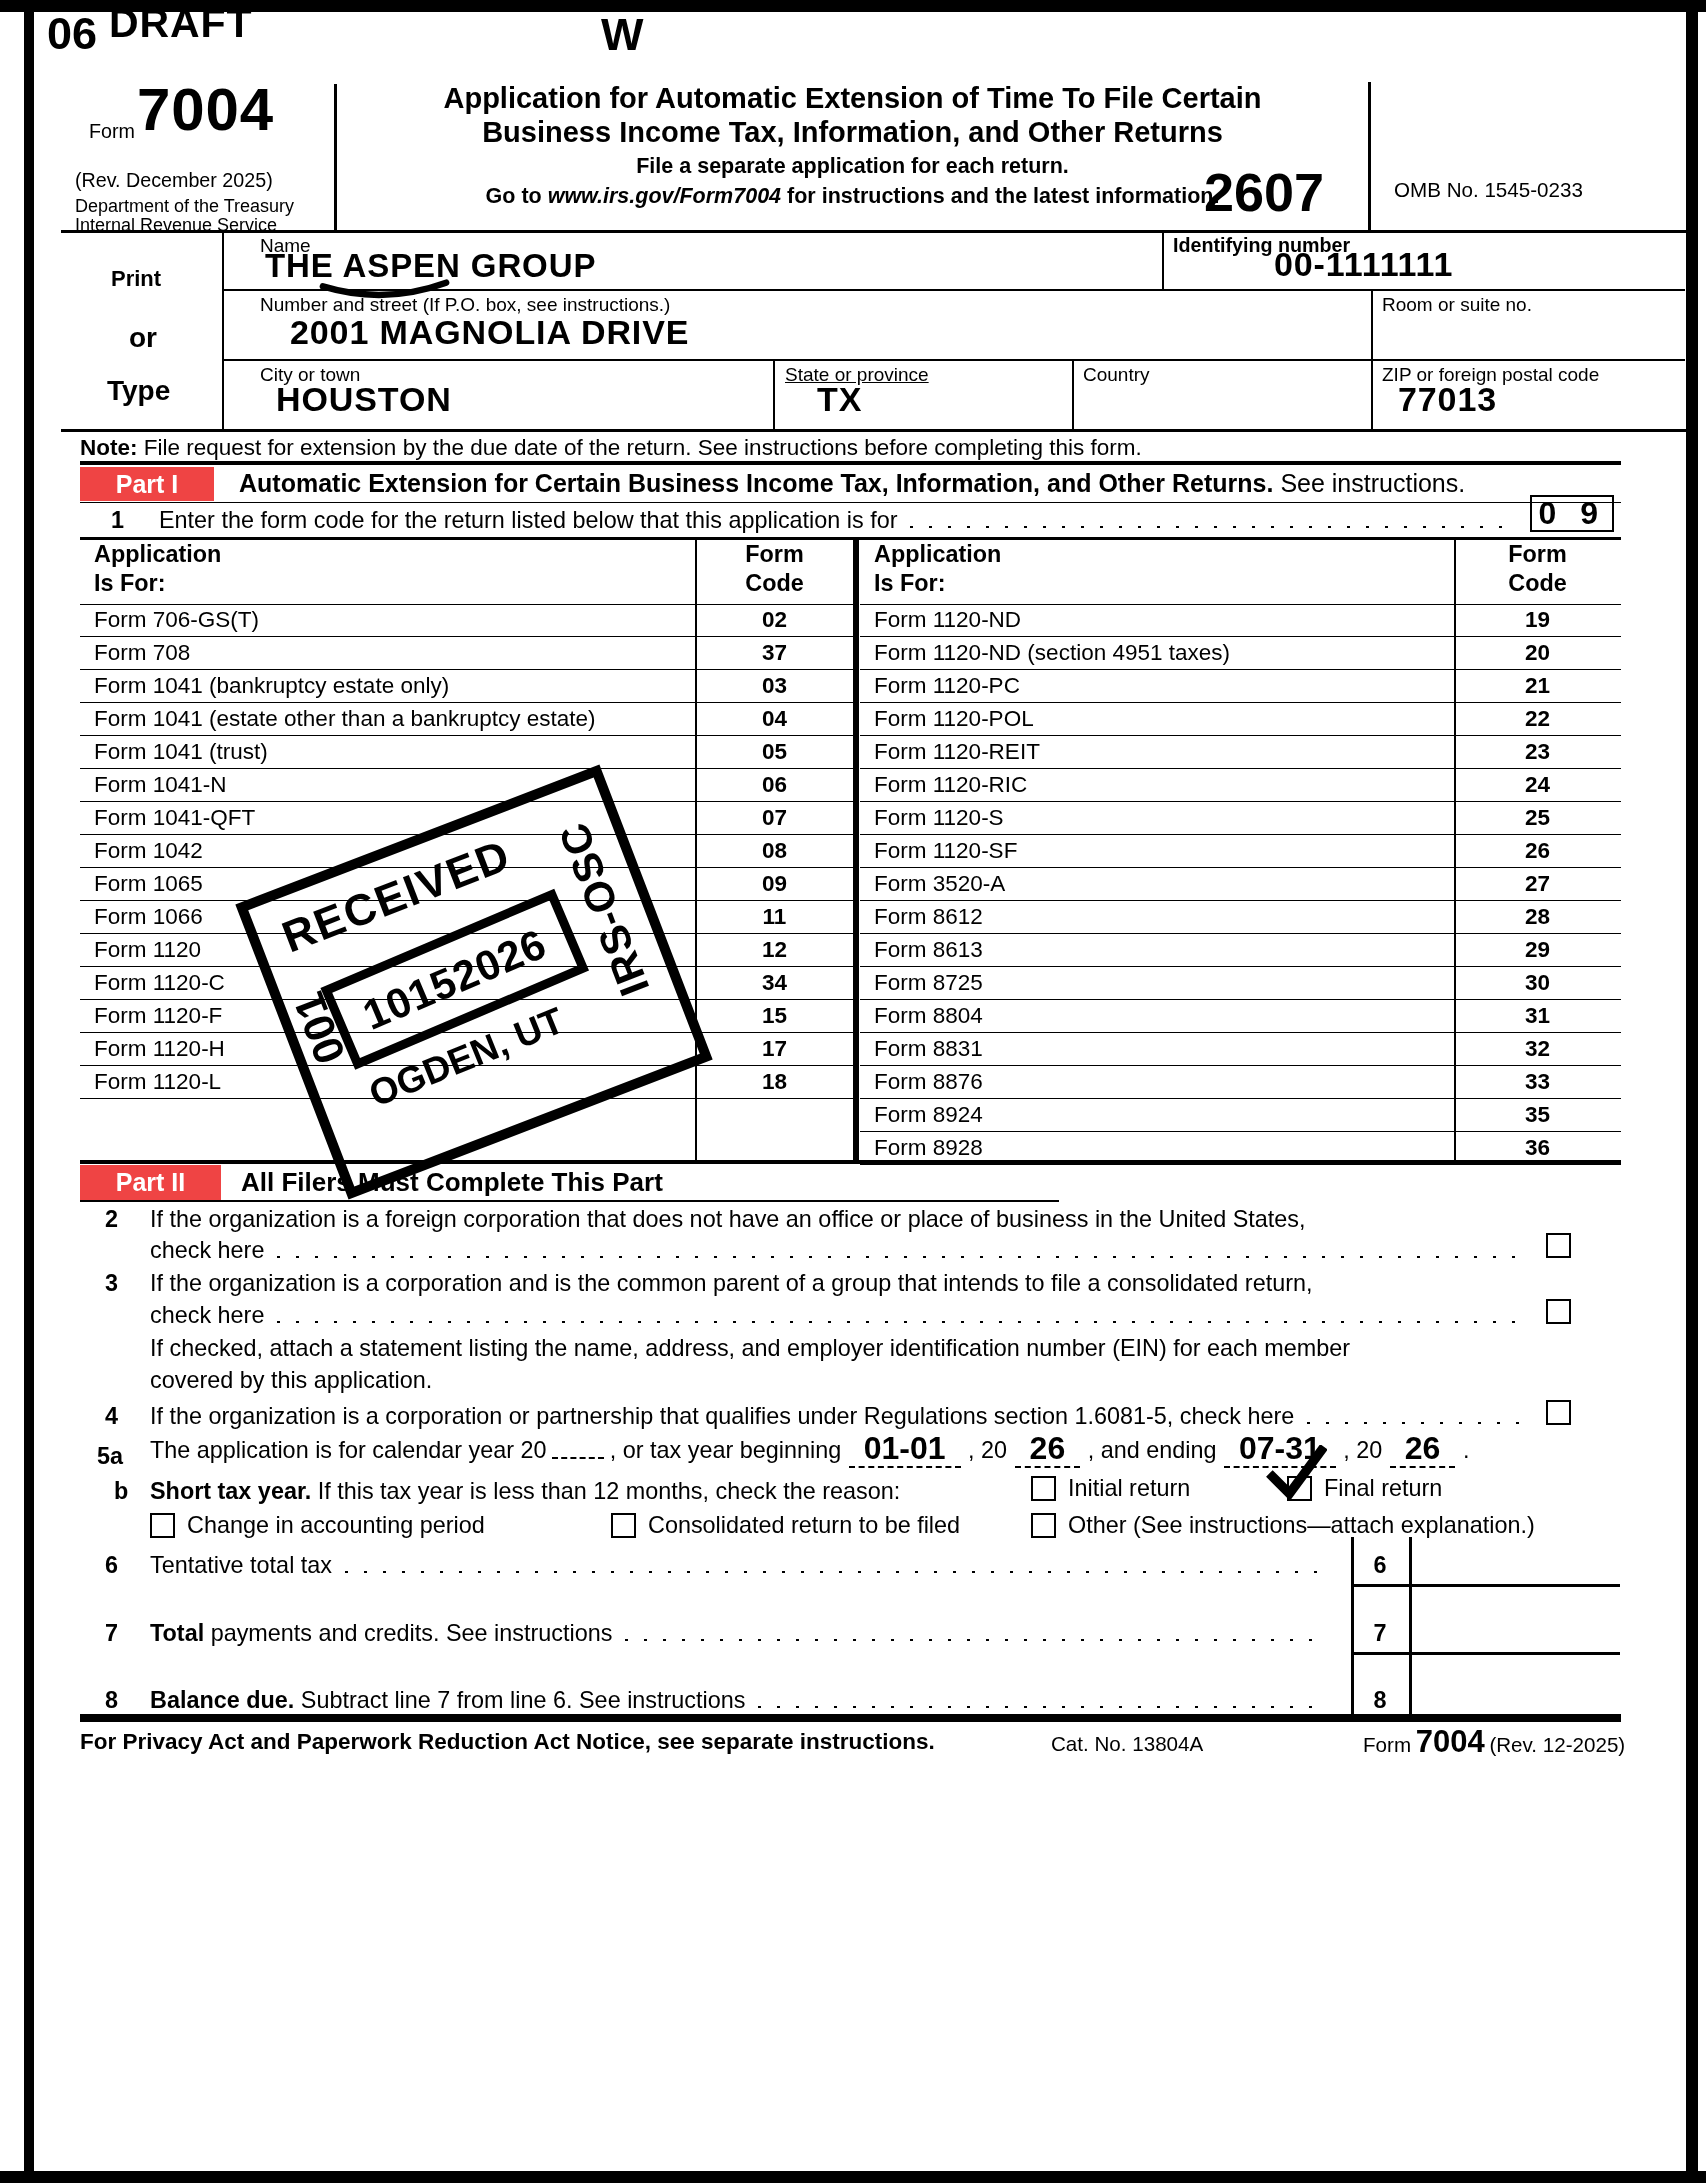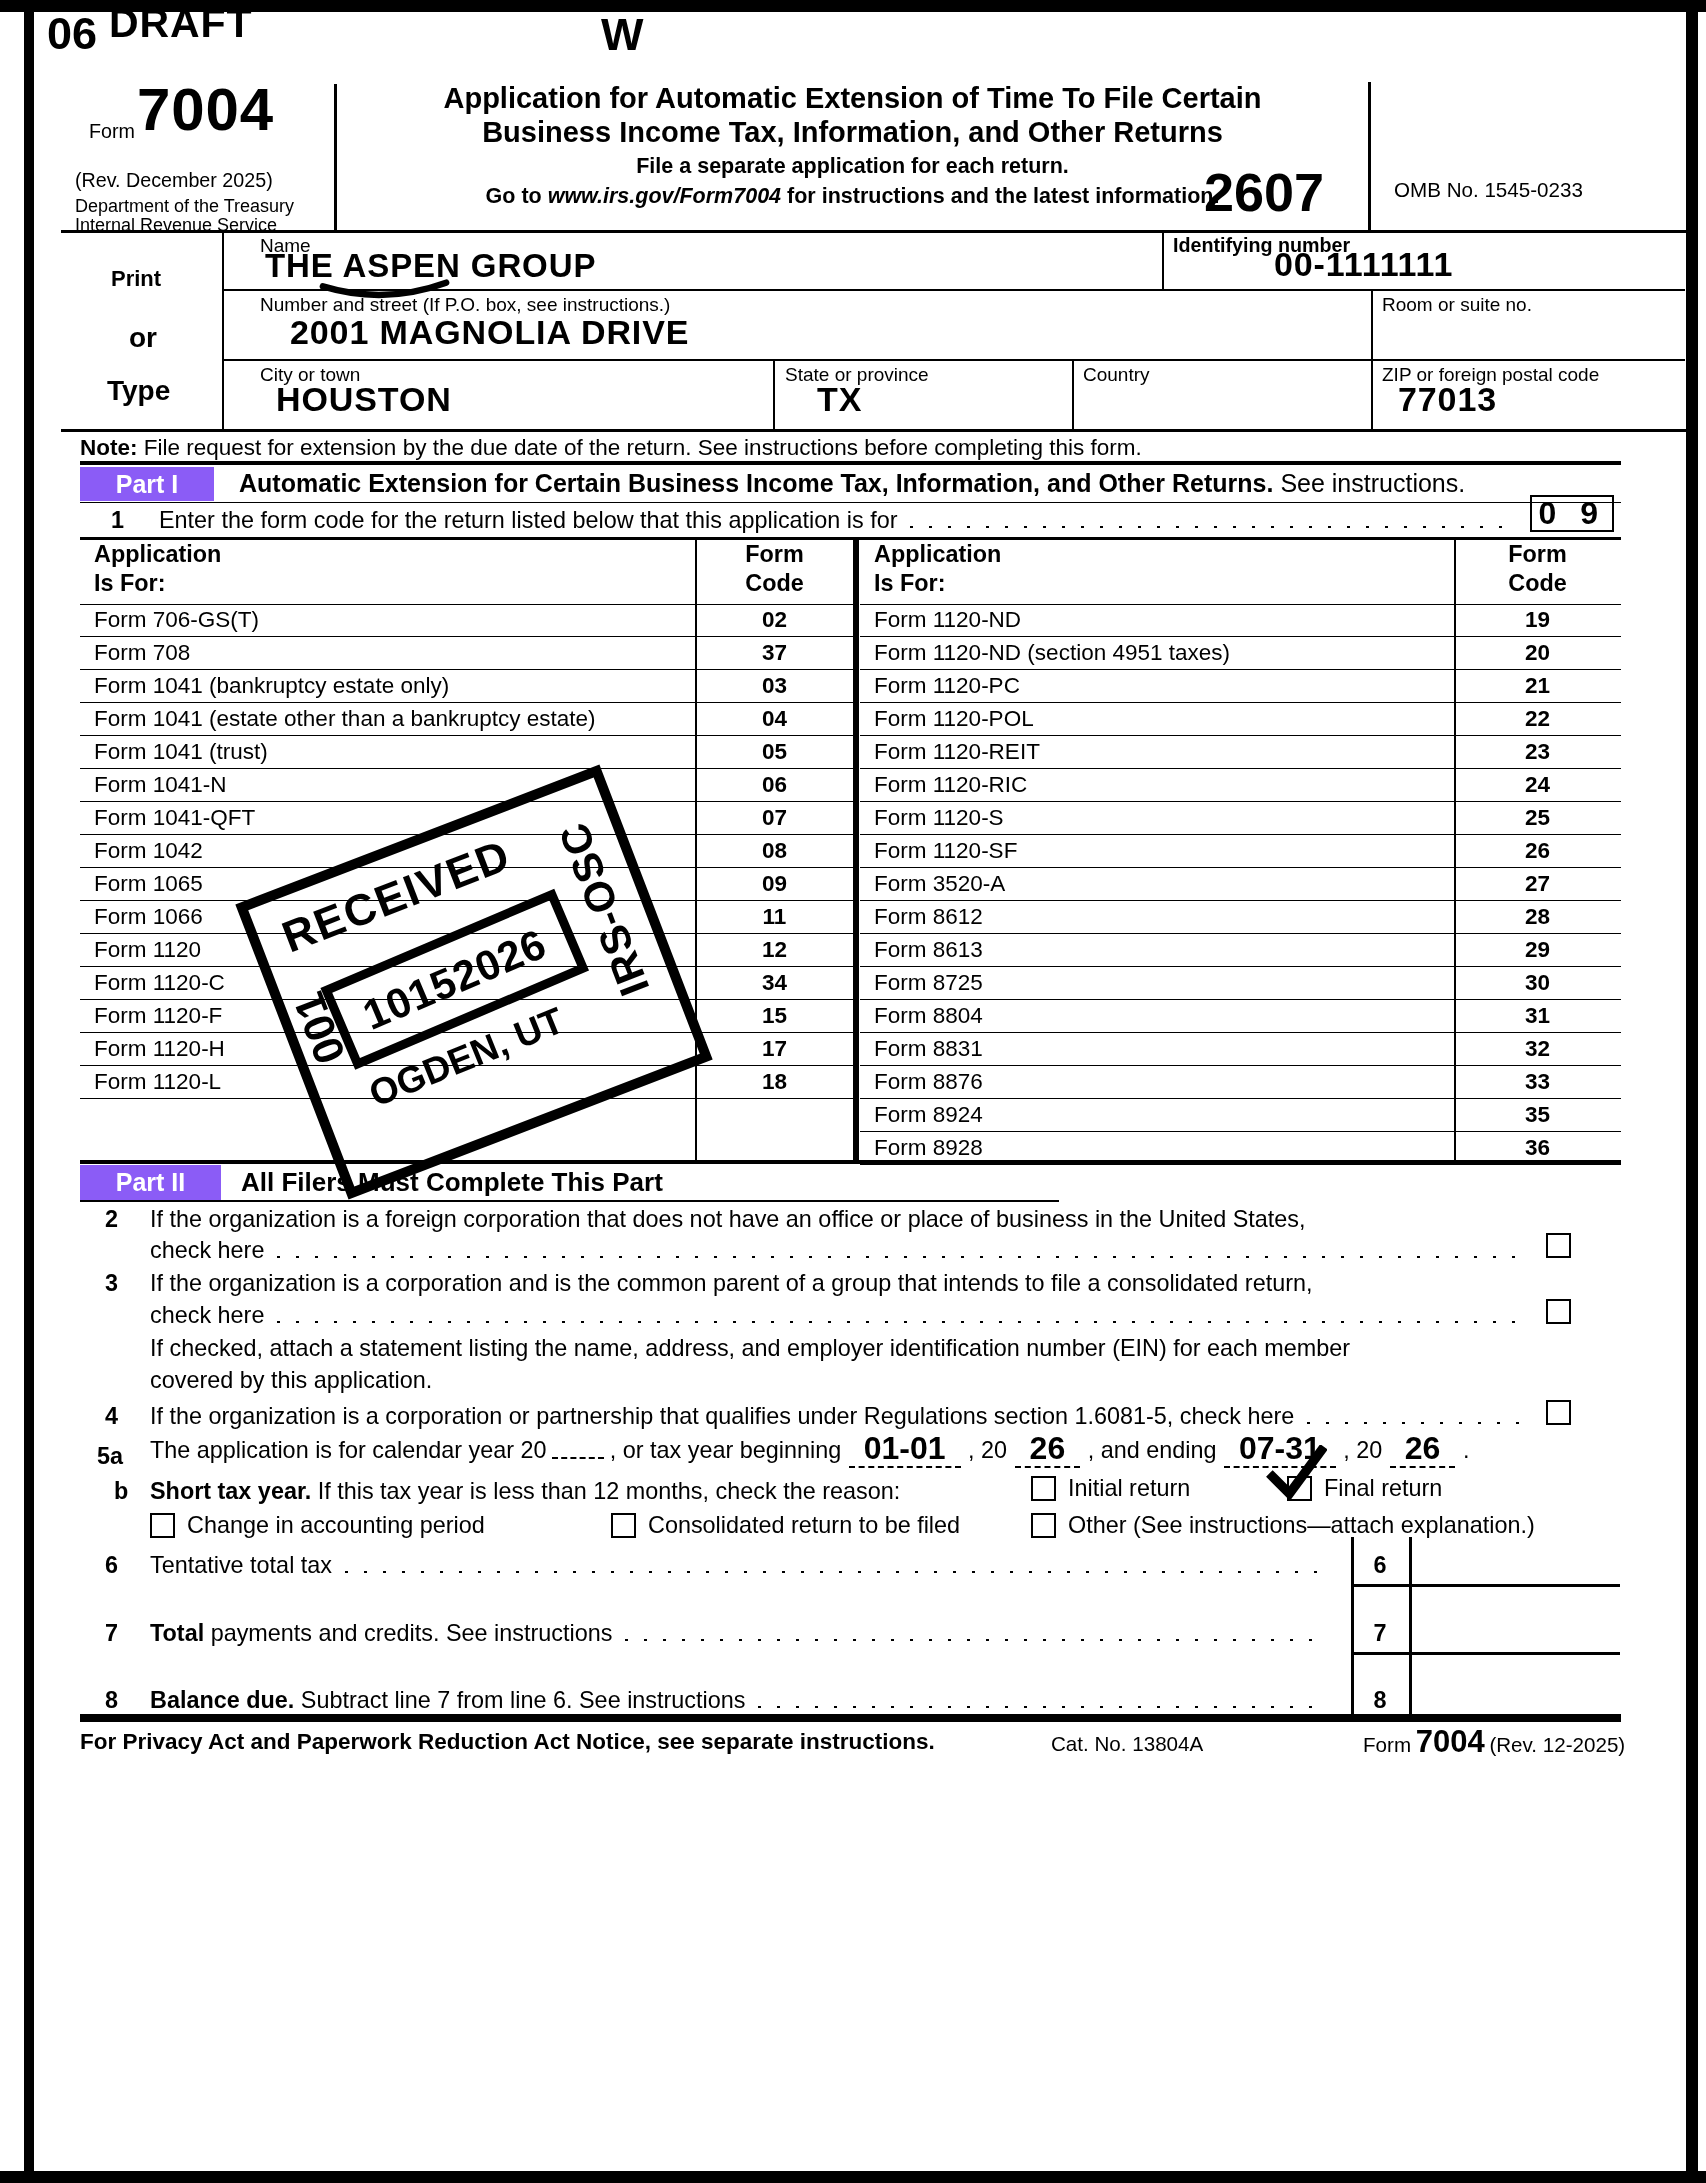--- a/index.html
+++ b/index.html
@@ -12,21 +12,21 @@
   .vline{position:absolute;background:#000;width:1.9px;}
   .lbl{font-size:19px;}
   .val{font-size:34px;font-weight:700;letter-spacing:0.9px;white-space:nowrap;}
   .body-t{font-size:23.4px;white-space:nowrap;}
   .leader{flex:1;height:2.8px;align-self:flex-end;margin:0 9.4px 5.6px 13px;
           background-image:repeating-linear-gradient(to right,#000 0 2.8px,transparent 2.8px 19px);}
   .flexrow{position:absolute;display:flex;align-items:baseline;}
   .cb{position:absolute;width:25px;height:25px;border:2.8px solid #000;background:#fff;box-sizing:border-box;}
   .cbg{position:absolute;display:flex;align-items:center;gap:12px;font-size:23.4px;white-space:nowrap;}
   .cbg .cbx{width:25px;height:25px;border:2.8px solid #000;box-sizing:border-box;flex:0 0 auto;}
-  .blackbar{position:absolute;background:#8b5cf6;color:#fff;font-weight:700;font-size:25px;
+  .blackbar{position:absolute;background:#ef4444;color:#fff;font-weight:700;font-size:25px;
             display:flex;align-items:center;justify-content:center;}
   
   .thead{position:absolute;display:flex;border-bottom:1.9px solid #000;box-sizing:border-box;}
   .thead .h-app{flex:1;padding-left:14px;font-weight:700;font-size:23.4px;line-height:1.25;}
   .thead .h-code{width:var(--cw,157px);text-align:center;font-weight:700;font-size:23.4px;line-height:1.25;}
   .tbody{position:absolute;}
   .trow{display:flex;height:33px;box-sizing:border-box;border-bottom:1.9px solid #000;align-items:center;}
   .trow .tlabel{flex:1;padding-left:14px;font-size:22.5px;white-space:nowrap;}
   .trow .tcode{width:var(--cw,157px);text-align:center;font-size:22.5px;font-weight:700;}
   
@@ -93,21 +93,21 @@
   <div class="hline" style="left:222px;top:289px;width:1463px;"></div>
   <div class="abs lbl" style="left:260px;top:294px;">Number and street (If P.O. box, see instructions.)</div>
   <div class="abs val" style="left:290px;top:313px;">2001 MAGNOLIA DRIVE</div>
   <div class="vline" style="left:1371px;top:290px;height:141px;"></div>
   <div class="abs lbl" style="left:1382px;top:294px;">Room or suite no.</div>
 
   <div class="hline" style="left:222px;top:359px;width:1463px;"></div>
   <div class="abs lbl" style="left:260px;top:364px;">City or town</div>
   <div class="abs val" style="left:276px;top:380px;">HOUSTON</div>
   <div class="vline" style="left:773px;top:361px;height:70px;"></div>
-  <div class="abs lbl" style="left:785px;top:364px;">State or province</div>
+  <div class="abs lbl" style="left:785px;top:364px;text-decoration:underline;">State or province</div>
   <div class="abs val" style="left:817px;top:380px;">TX</div>
   <div class="vline" style="left:1072px;top:361px;height:70px;"></div>
   <div class="abs lbl" style="left:1083px;top:364px;">Country</div>
   <div class="abs lbl" style="left:1382px;top:364px;">ZIP or foreign postal code</div>
   <div class="abs val" style="left:1398px;top:380px;">77013</div>
   <div class="hline" style="left:61px;top:429px;width:1625px;height:2.8px;"></div>
 
   <div class="abs" style="left:80px;top:435px;font-size:22.5px;white-space:nowrap;">
     <span class="b">Note:</span><span> File request for extension by the due date of the return. See instructions before completing this form.</span>
   </div>

